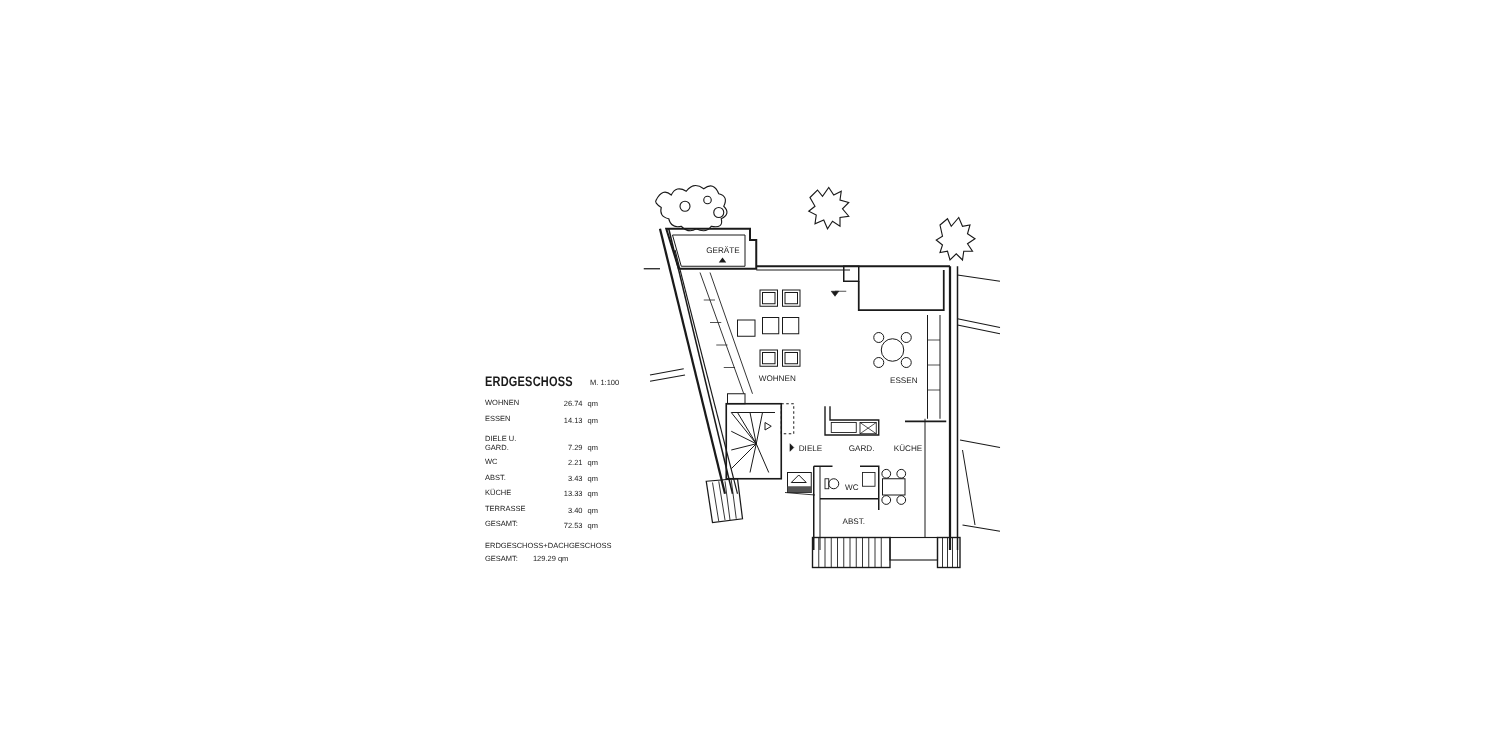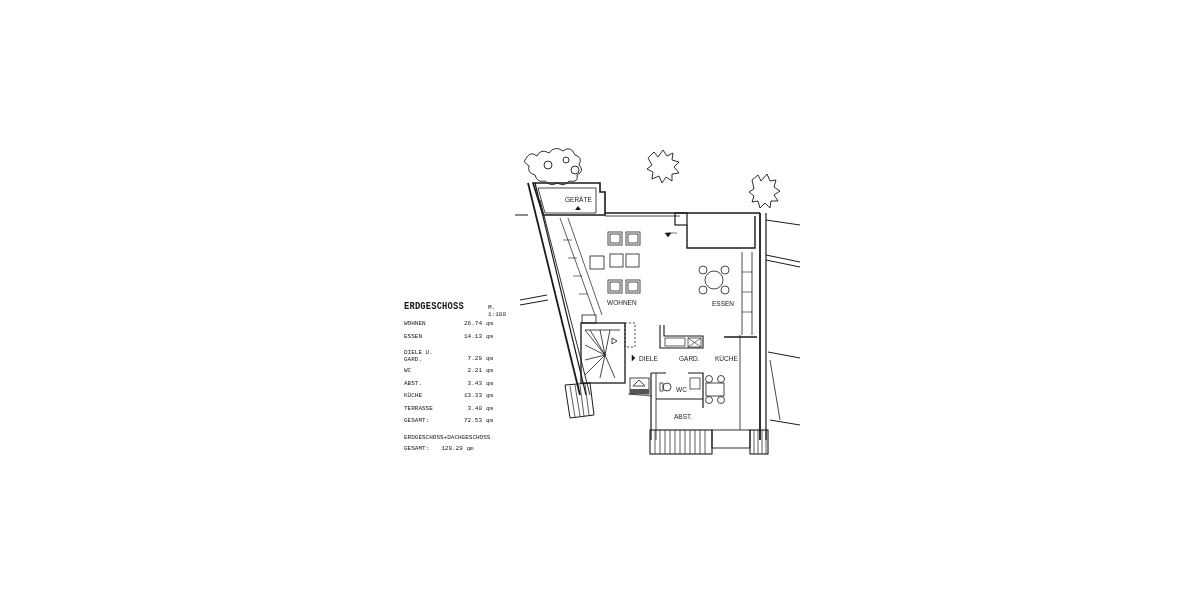--- a/index.html
+++ b/index.html
@@ -1,17 +1,17 @@
 <!DOCTYPE html>
 <html><head>
 <meta charset="utf-8">
 <style>
   html, body { margin:0; padding:0; background:#ffffff; }
   body { width:1200px; height:600px; position:relative; overflow:hidden; font-family:"Liberation Sans", sans-serif; color:#1a1a1a; }
-  .legend { position:absolute; left:404px; top:300px; width:110px; font-family:Liberation Mono, monospace; }
+  .legend { position:absolute; left:388px; top:300px; width:110px; font-family:Liberation Sans, sans-serif; }
   .legend-title { display:flex; align-items:baseline; gap:8px; }
   .legend-title .t { font-size:11px; font-weight:bold; letter-spacing:0.2px; transform:scaleX(0.8); transform-origin:left; display:inline-block; }
   .legend-title .s { font-size:6px; position:absolute; left:84px; top:4px; }
   .rows { margin-top:8px; }
   .row { display:flex; font-size:6px; line-height:8px; height:12.5px; align-items:flex-start; }
   .row.tall { height:18px; }
   .row .lbl { width:48px; white-space:pre-line; line-height:7px; }
   .row .val { width:30px; text-align:right; }
   .row .unit { margin-left:4px; }
   .combined { font-size:6px; margin-top:2px; line-height:11px; }

